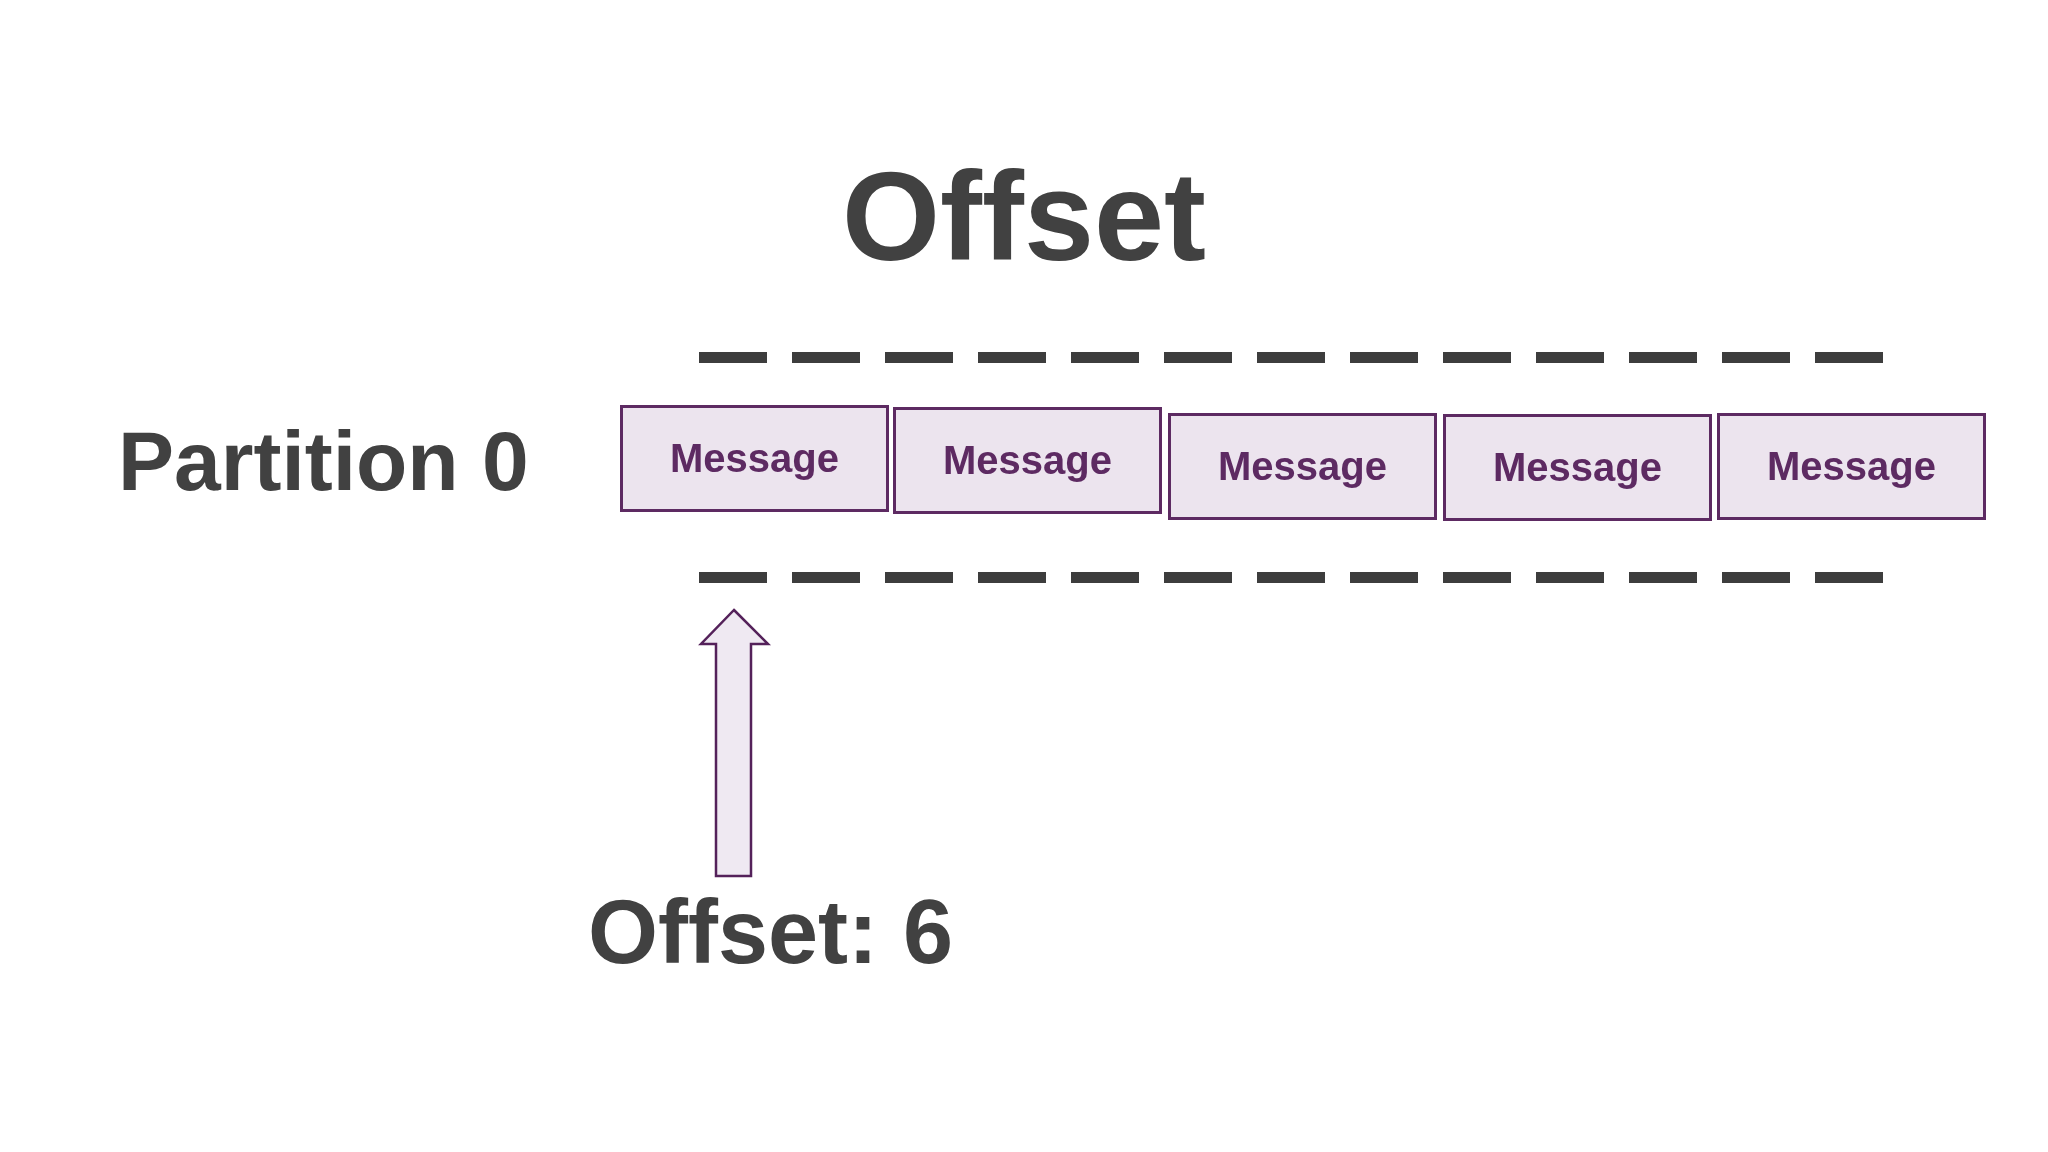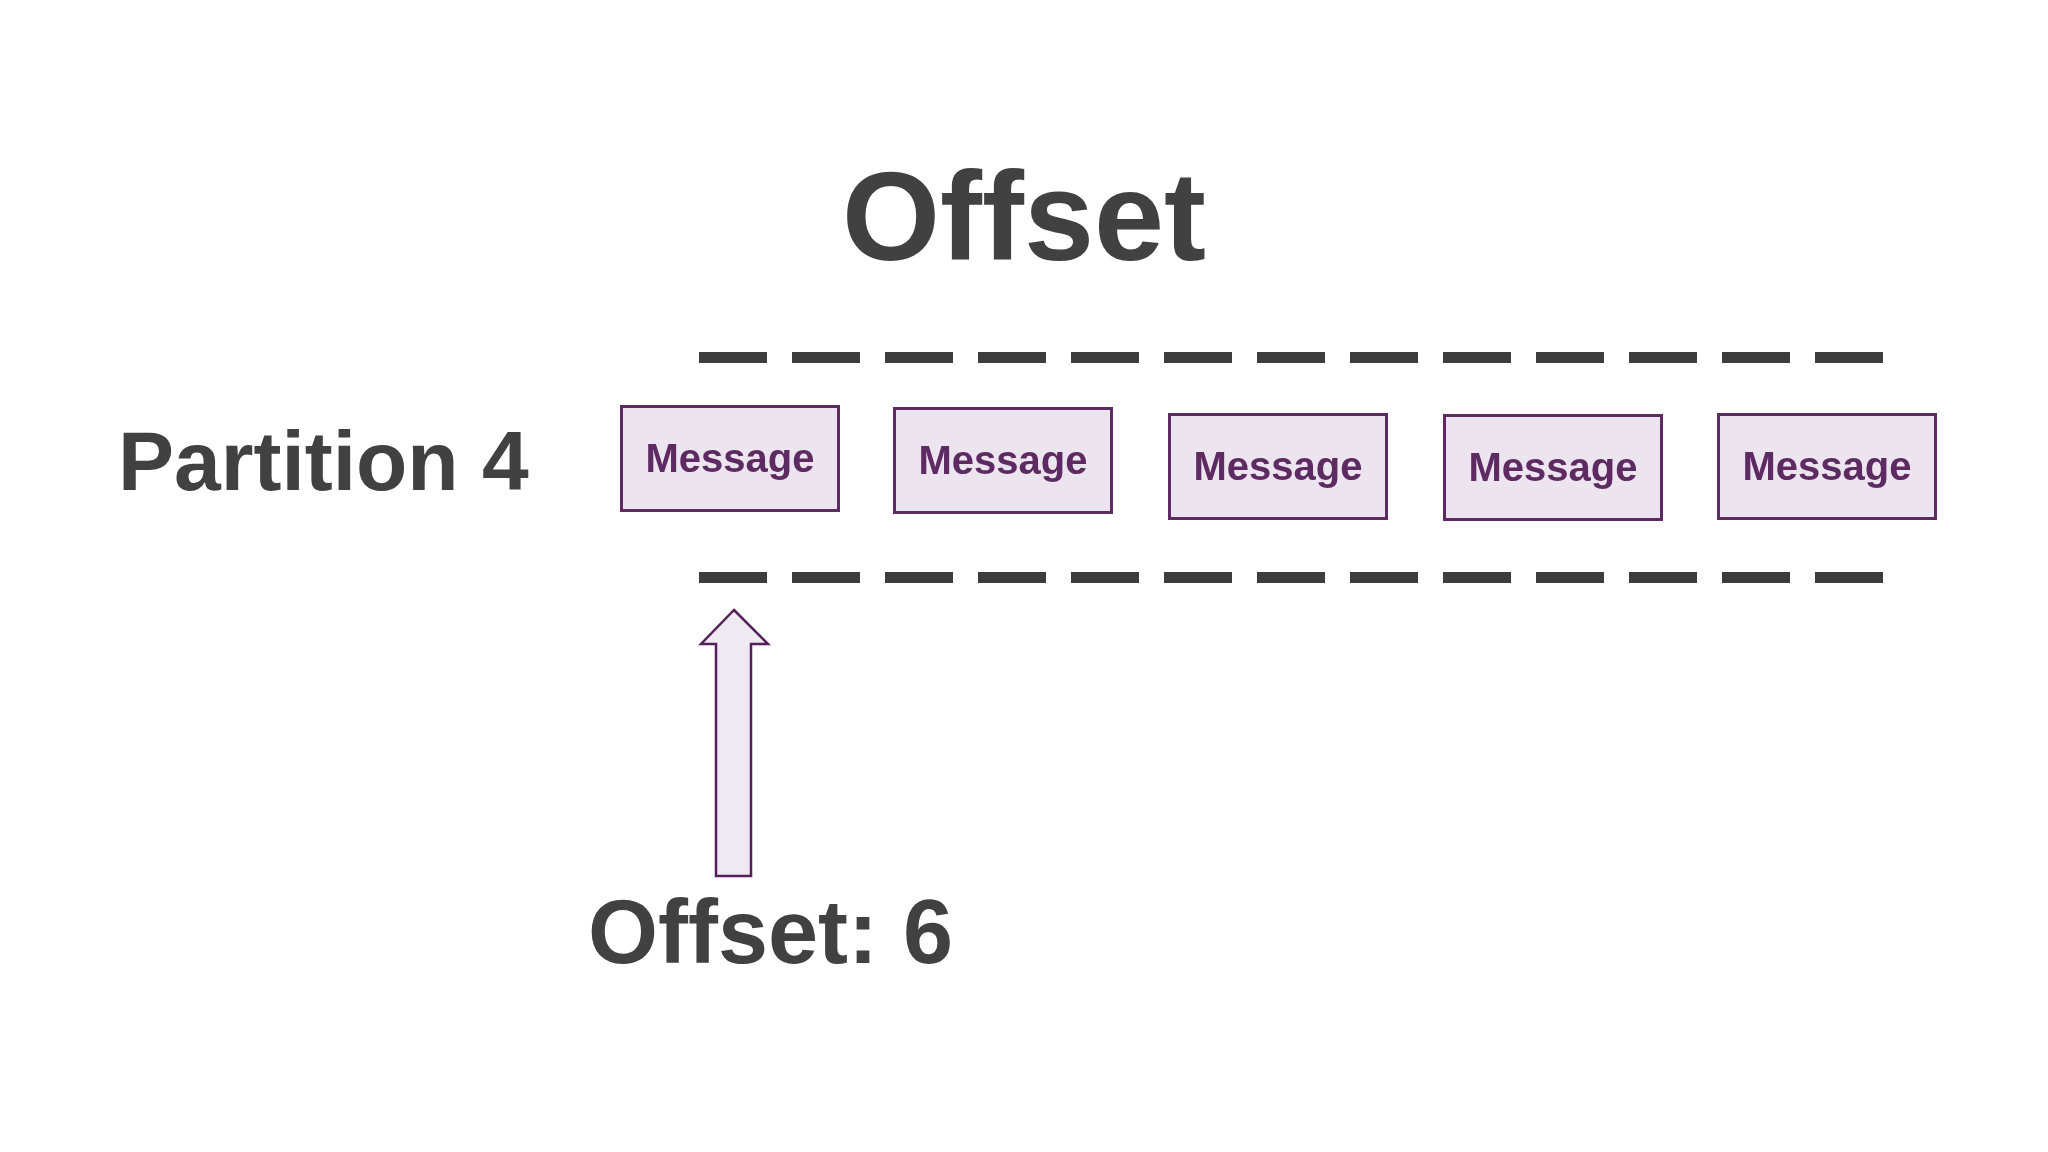--- a/index.html
+++ b/index.html
@@ -58,21 +58,21 @@
       var(--dash-line) 68px,
       transparent 68px,
       transparent 93px
     );
   }
   .dash-line.top { top: 352px; }
   .dash-line.bottom { top: 572px; }
 
   .message-box {
     position: absolute;
-    width: 220px;
+    width: 269px;
     height: 107px;
     background: var(--box-fill);
     border: 3px solid var(--box-border);
     display: flex;
     align-items: center;
     justify-content: center;
     font-size: 40px;
     font-weight: 700;
     color: var(--box-text);
   }
@@ -106,21 +106,21 @@
     color: var(--heading-text);
   }
 </style>
 </head>
 <body>
 
 <div class="stage">
 
   <div class="diagram-title">Offset</div>
 
-  <div class="partition-label">Partition 4</div>
+  <div class="partition-label">Partition 0</div>
 
   <div class="dash-line top"></div>
 
   <div class="message-box m0">
     <span>Message</span>
   </div>
   <div class="message-box m1">
     <span>Message</span>
   </div>
   <div class="message-box m2">

